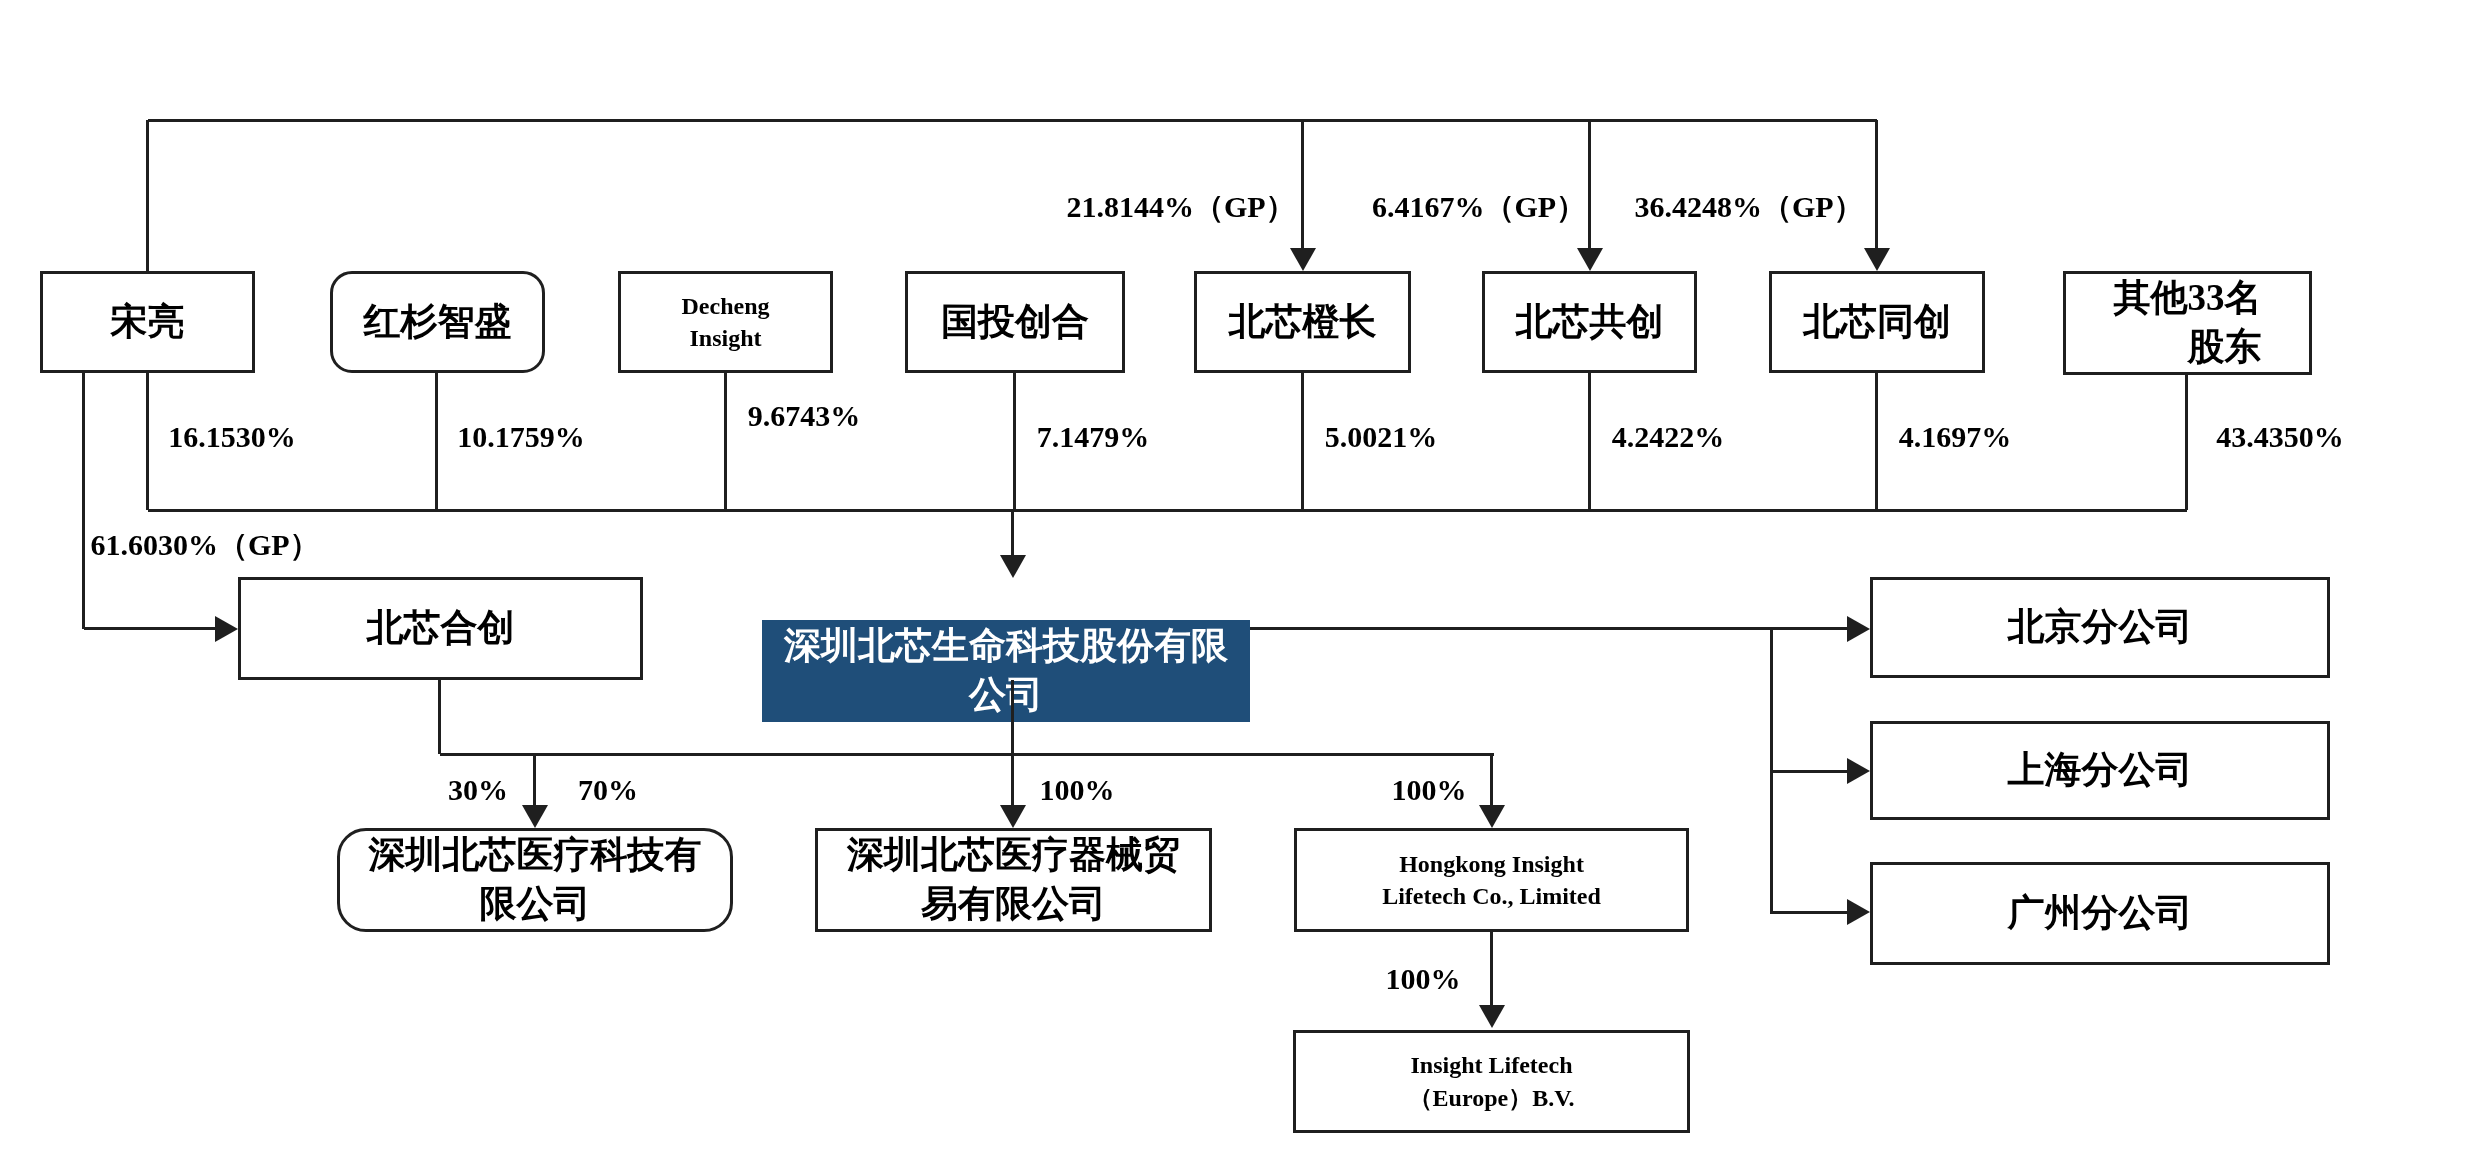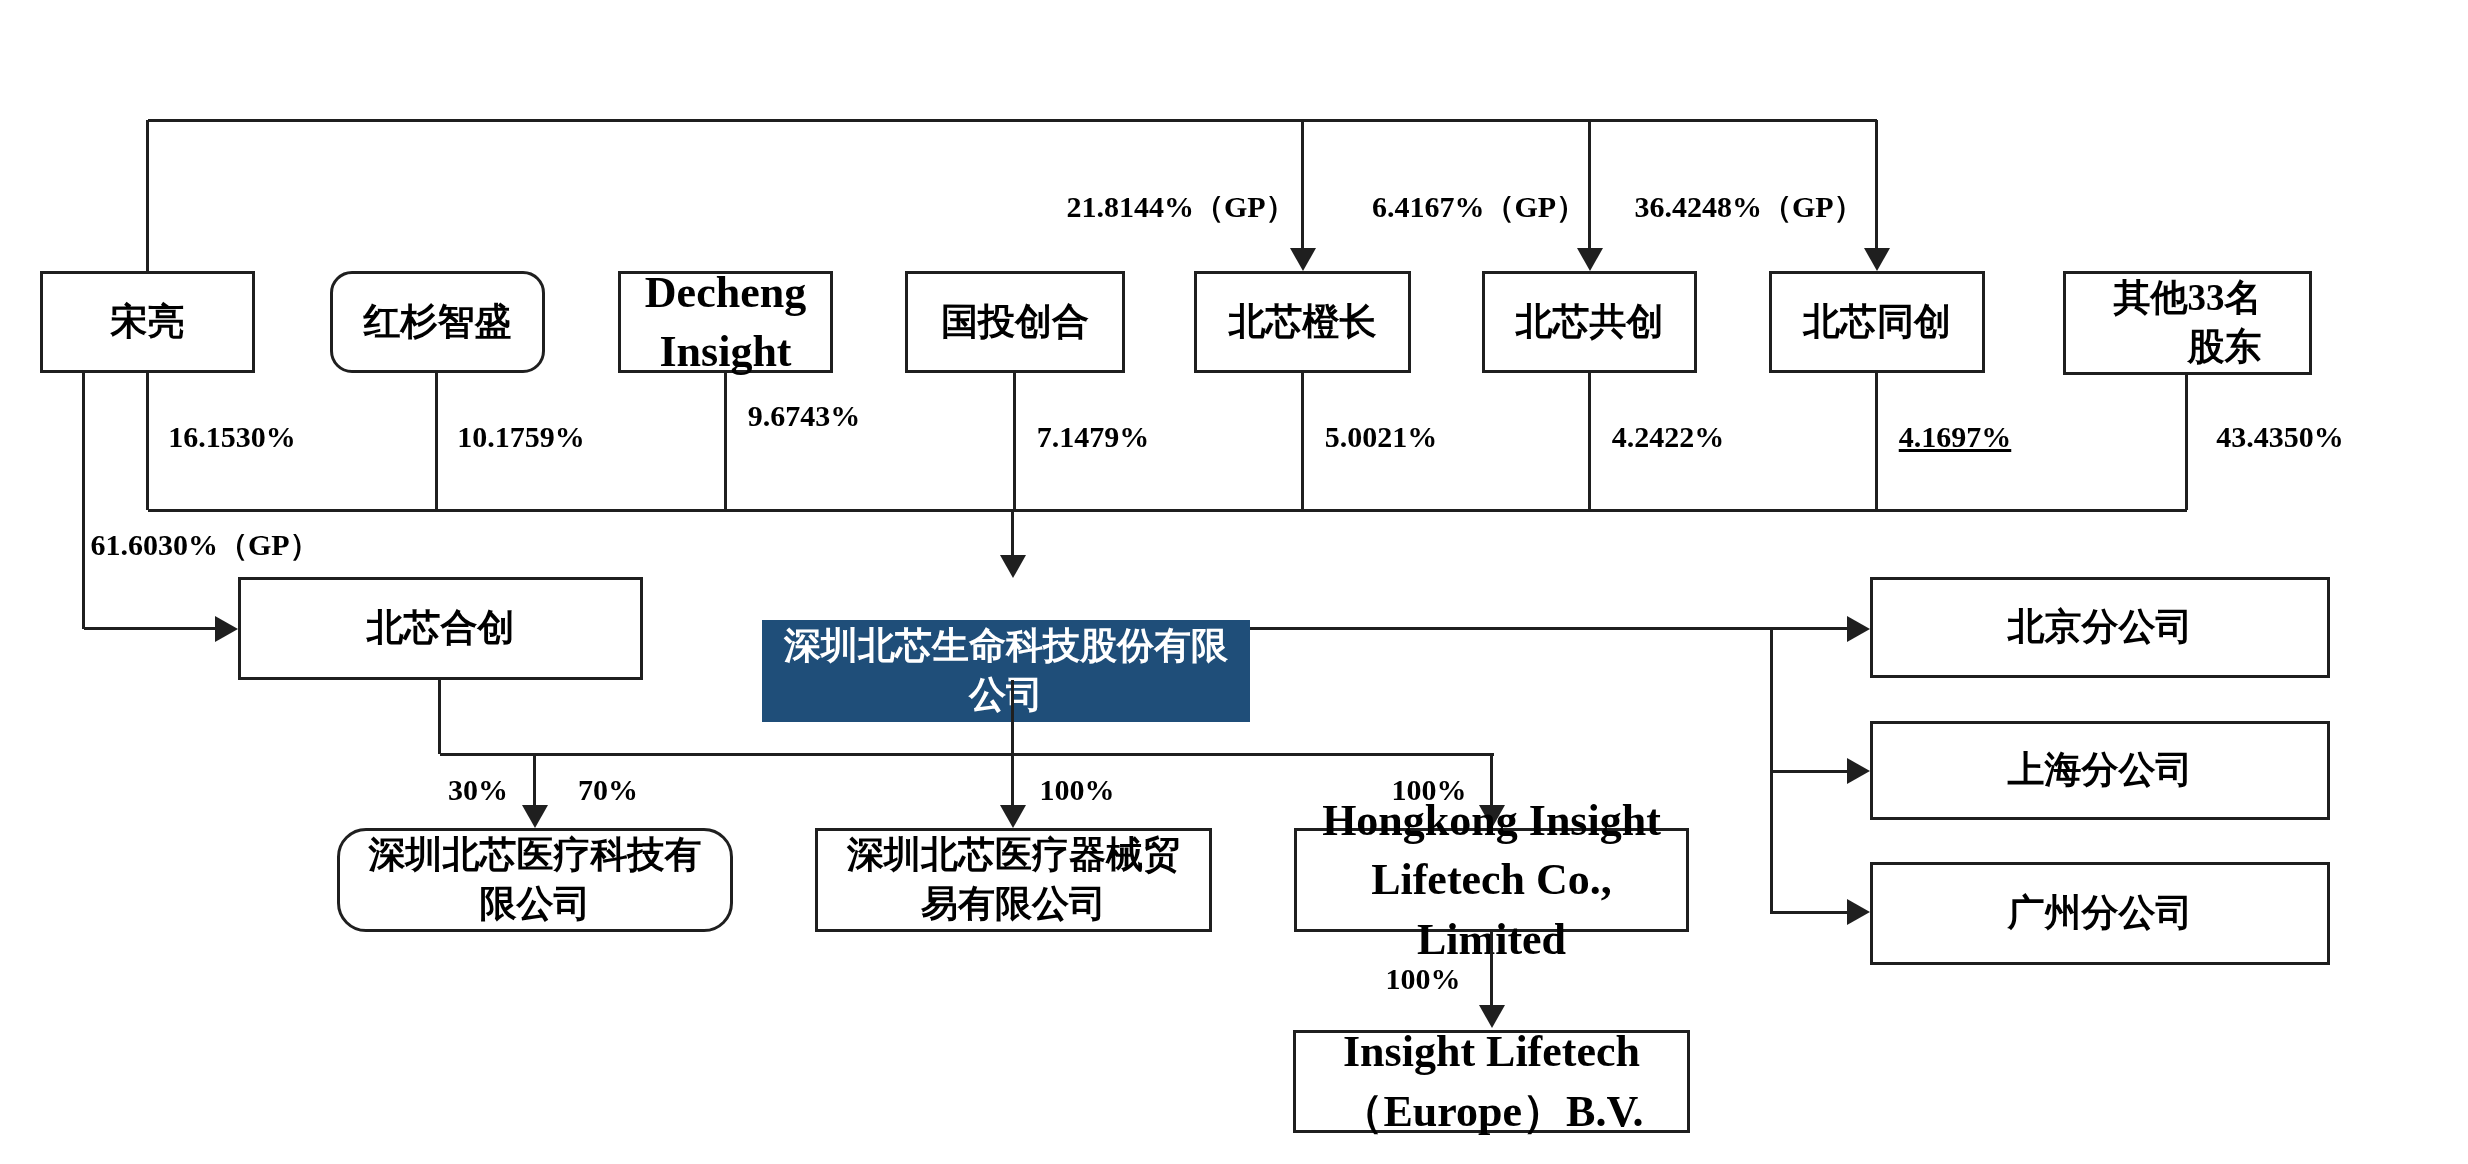--- a/index.html
+++ b/index.html
@@ -11,21 +11,21 @@
     color:#000;
     overflow:hidden;
   }
   .box{
     position:absolute;box-sizing:border-box;
     border:3px solid #1f1f1f;background:#ffffff;
     display:flex;align-items:center;justify-content:center;
     text-align:center;font-weight:bold;font-size:37px;line-height:1.32;
     white-space:pre-line;
   }
-  .box.en{font-size:44px;line-height:1.35;}
+  .box.en{font-size:24px;line-height:1.35;}
   .box.accent{border:none;color:#fff;}
   .hline,.vline{position:absolute;background:#1f1f1f;}
   .hline{height:3px;}
   .vline{width:3px;}
   .lbl{
     position:absolute;font-weight:bold;font-size:30px;white-space:nowrap;
     transform:translate(-50%,-50%);
   }
   .arrow-down{
     position:absolute;width:0;height:0;
@@ -76,21 +76,21 @@
   <div class="vline" style="left:1588px;top:373px;height:137px;"></div>
   <div class="vline" style="left:1875px;top:373px;height:137px;"></div>
   <div class="vline" style="left:2185px;top:373px;height:137px;"></div>
 
   <div class="lbl" style="left:232px;top:437px;">16.1530%</div>
   <div class="lbl" style="left:521px;top:437px;">10.1759%</div>
   <div class="lbl" style="left:804px;top:416px;">9.6743%</div>
   <div class="lbl" style="left:1093px;top:437px;">7.1479%</div>
   <div class="lbl" style="left:1381px;top:437px;">5.0021%</div>
   <div class="lbl" style="left:1668px;top:437px;">4.2422%</div>
-  <div class="lbl" style="left:1955px;top:437px;text-decoration:underline;">4.1697%</div>
+  <div class="lbl" style="left:1955px;top:437px;">4.1697%</div>
   <div class="lbl" style="left:2280px;top:437px;">43.4350%</div>
 
   <div class="hline" style="left:148px;top:509px;width:2039px;"></div>
   <div class="vline" style="left:1011px;top:510px;height:45px;"></div>
   <div class="arrow-down" style="left:1013px;top:555px;"></div>
 
   <div class="vline" style="left:82px;top:373px;height:256px;"></div>
   <div class="hline" style="left:84px;top:627px;width:131px;"></div>
   <div class="arrow-right" style="left:215px;top:629px;"></div>
   <div class="lbl" style="left:205px;top:545px;">61.6030%（GP）</div>

